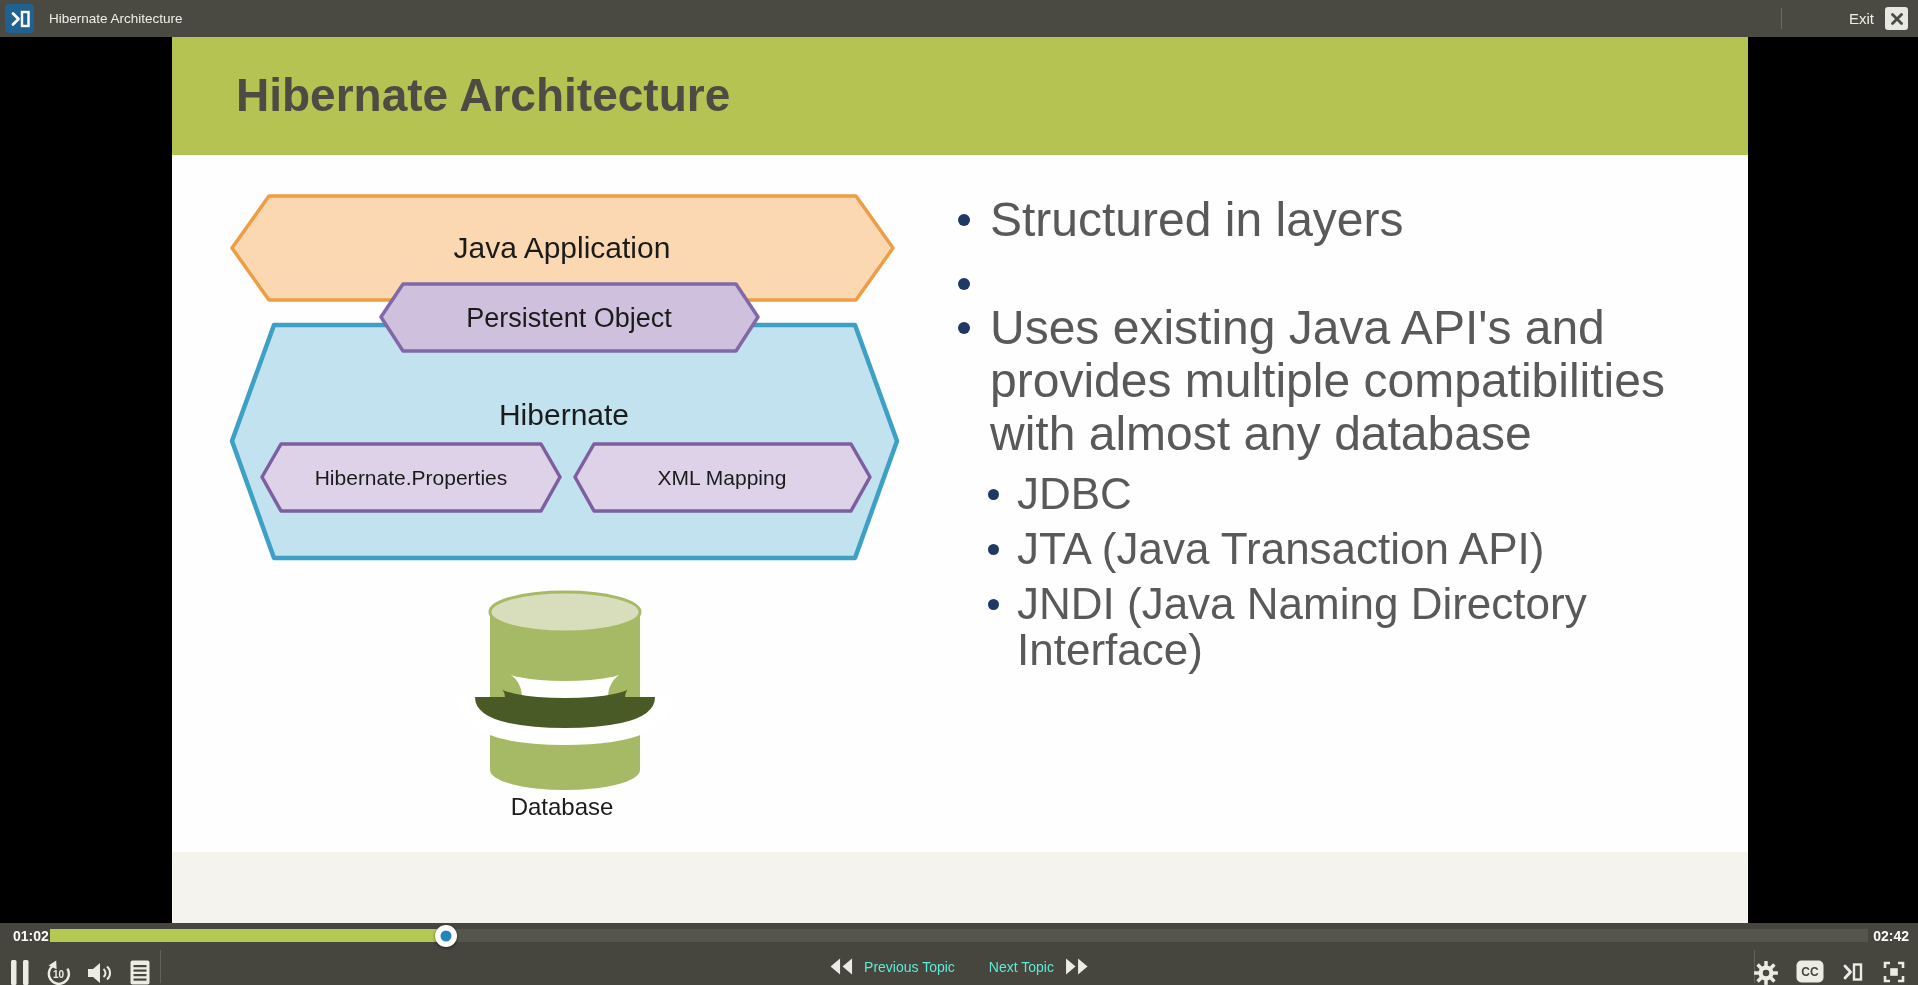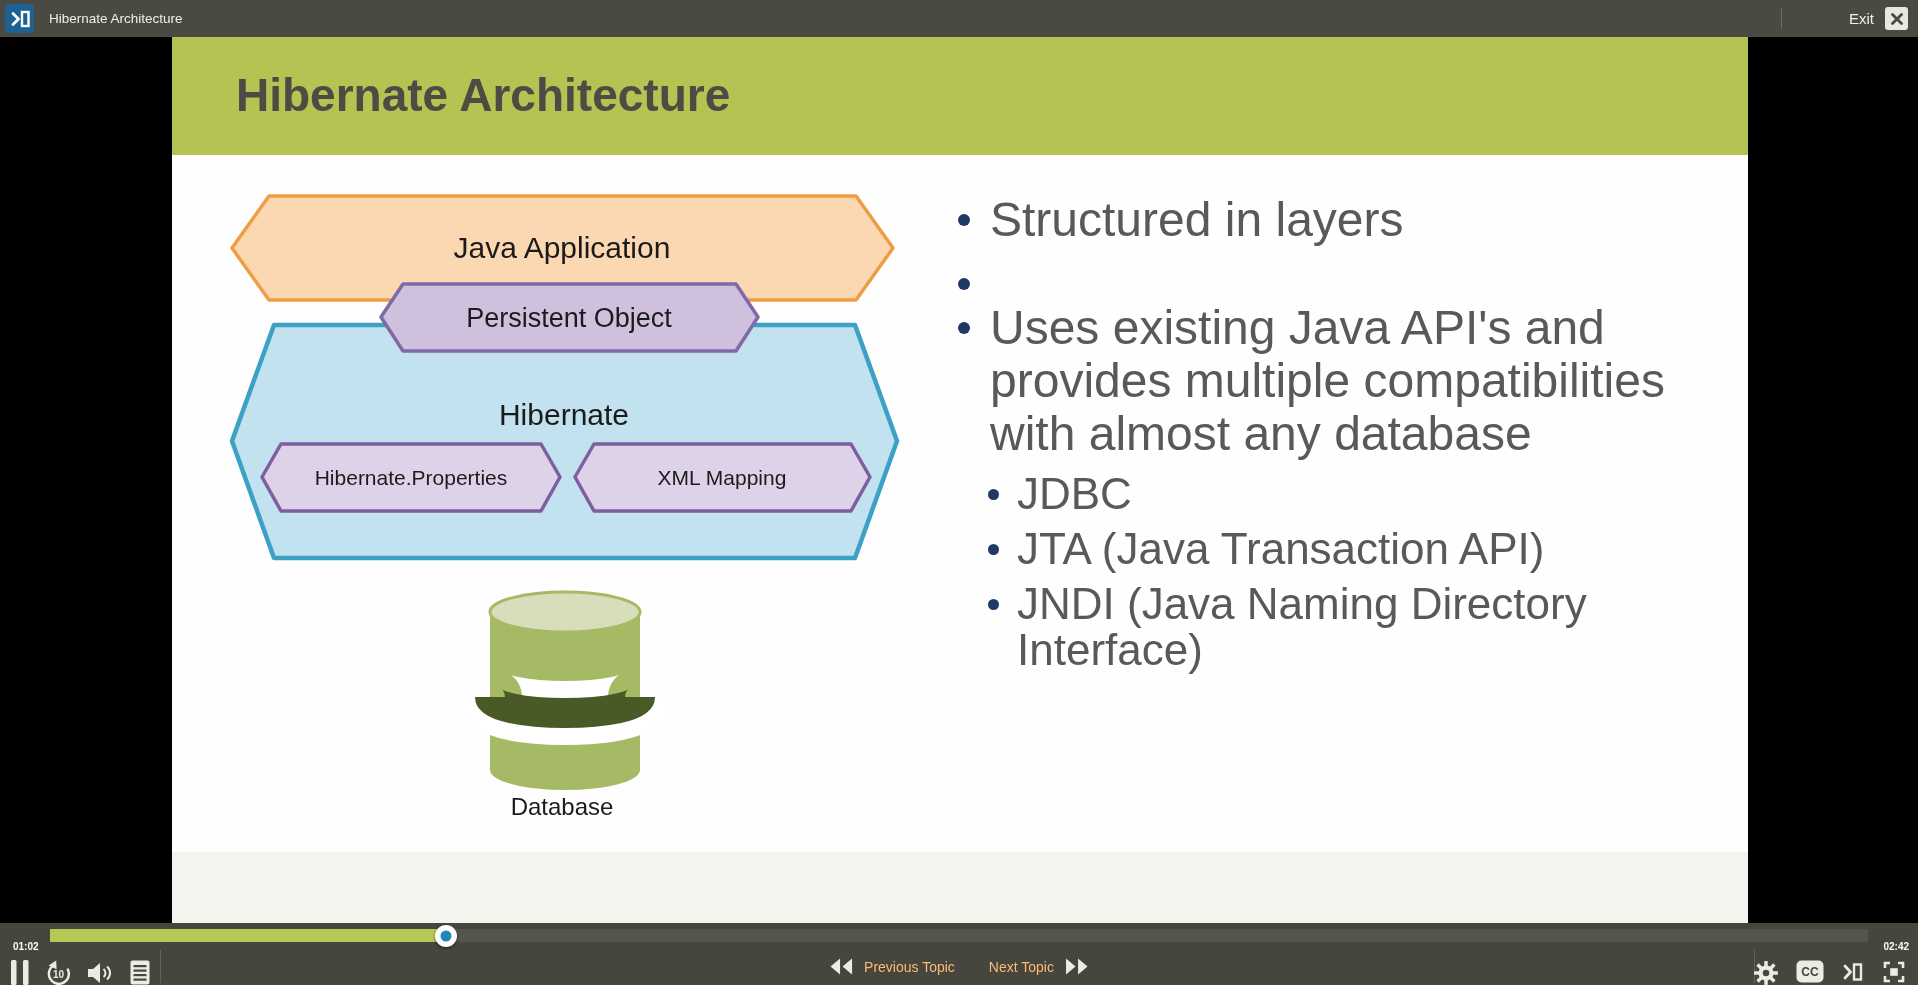--- a/index.html
+++ b/index.html
@@ -34,39 +34,39 @@
   .b-item{display:flex;align-items:flex-start;margin-bottom:11px;}
   .b-item .b-text{white-space:pre-line;font-size:48px;line-height:53px;}
   .b-dot{flex:0 0 auto;width:12px;height:12px;border-radius:50%;background:#203864;margin:21px 20px 0 0;}
   .b-item.lvl2{margin-left:30px;margin-bottom:9px;}
   .b-item.lvl2 .b-text{font-size:44px;line-height:46px;}
   .b-item.lvl2 .b-dot{width:11px;height:11px;margin:18px 18px 0 0;}
 
   
   .playerbar{position:absolute;left:0;bottom:0;width:100%;height:62px;background:#46463f;z-index:5;}
   .progress-row{position:relative;height:25px;}
-  .time{position:absolute;top:18px;font-size:10px;font-weight:bold;color:#fcfcf8;}
+  .time{position:absolute;top:5px;font-size:14px;font-weight:bold;color:#fcfcf8;}
   .time.elapsed{left:13px;}
   .time.duration{right:9px;}
   .track{position:absolute;left:50px;right:50px;top:6px;height:13px;background:#55554c;cursor:pointer;}
   .fill{height:100%;background:#b4c953;position:relative;}
   .handle{position:absolute;right:-11px;top:50%;transform:translateY(-50%);width:22px;height:22px;border-radius:50%;
           background:#fff;box-shadow:0 1px 3px rgba(0,0,0,.55);cursor:pointer;}
   .handle::after{content:"";position:absolute;left:50%;top:50%;transform:translate(-50%,-50%);
                  width:11px;height:11px;border-radius:50%;background:#2286b9;}
 
   .controls-row{position:absolute;top:25px;left:0;right:0;height:37px;}
   .icon-btn{background:none;border:none;padding:0;display:flex;align-items:center;justify-content:center;cursor:pointer;margin-top:12px;}
   .left-controls{position:absolute;left:11px;top:0;height:37px;display:flex;align-items:center;gap:16px;}
   .cdiv{position:absolute;top:2px;height:33px;width:1px;background:#62625b;}
   .cdiv.left{left:160px;}
   .cdiv.right{right:163px;}
   .center-controls{position:absolute;left:50%;top:0;transform:translateX(-50%);height:37px;display:flex;align-items:center;gap:34px;}
   .nav-btn{display:flex;align-items:center;gap:11px;background:none;border:none;padding:0;cursor:pointer;
-           color:#fdba74;font-size:14px;font-family:inherit;}
+           color:#5eead4;font-size:14px;font-family:inherit;}
   .right-controls{position:absolute;right:12px;top:0;height:37px;display:flex;align-items:flex-start;gap:17px;}
 </style>
 </head>
 <body>
 
 <div id="app">
 
   <header class="titlebar">
     <button class="tb-menu">
       <svg width="21" height="22" viewBox="0 0 21 22">

